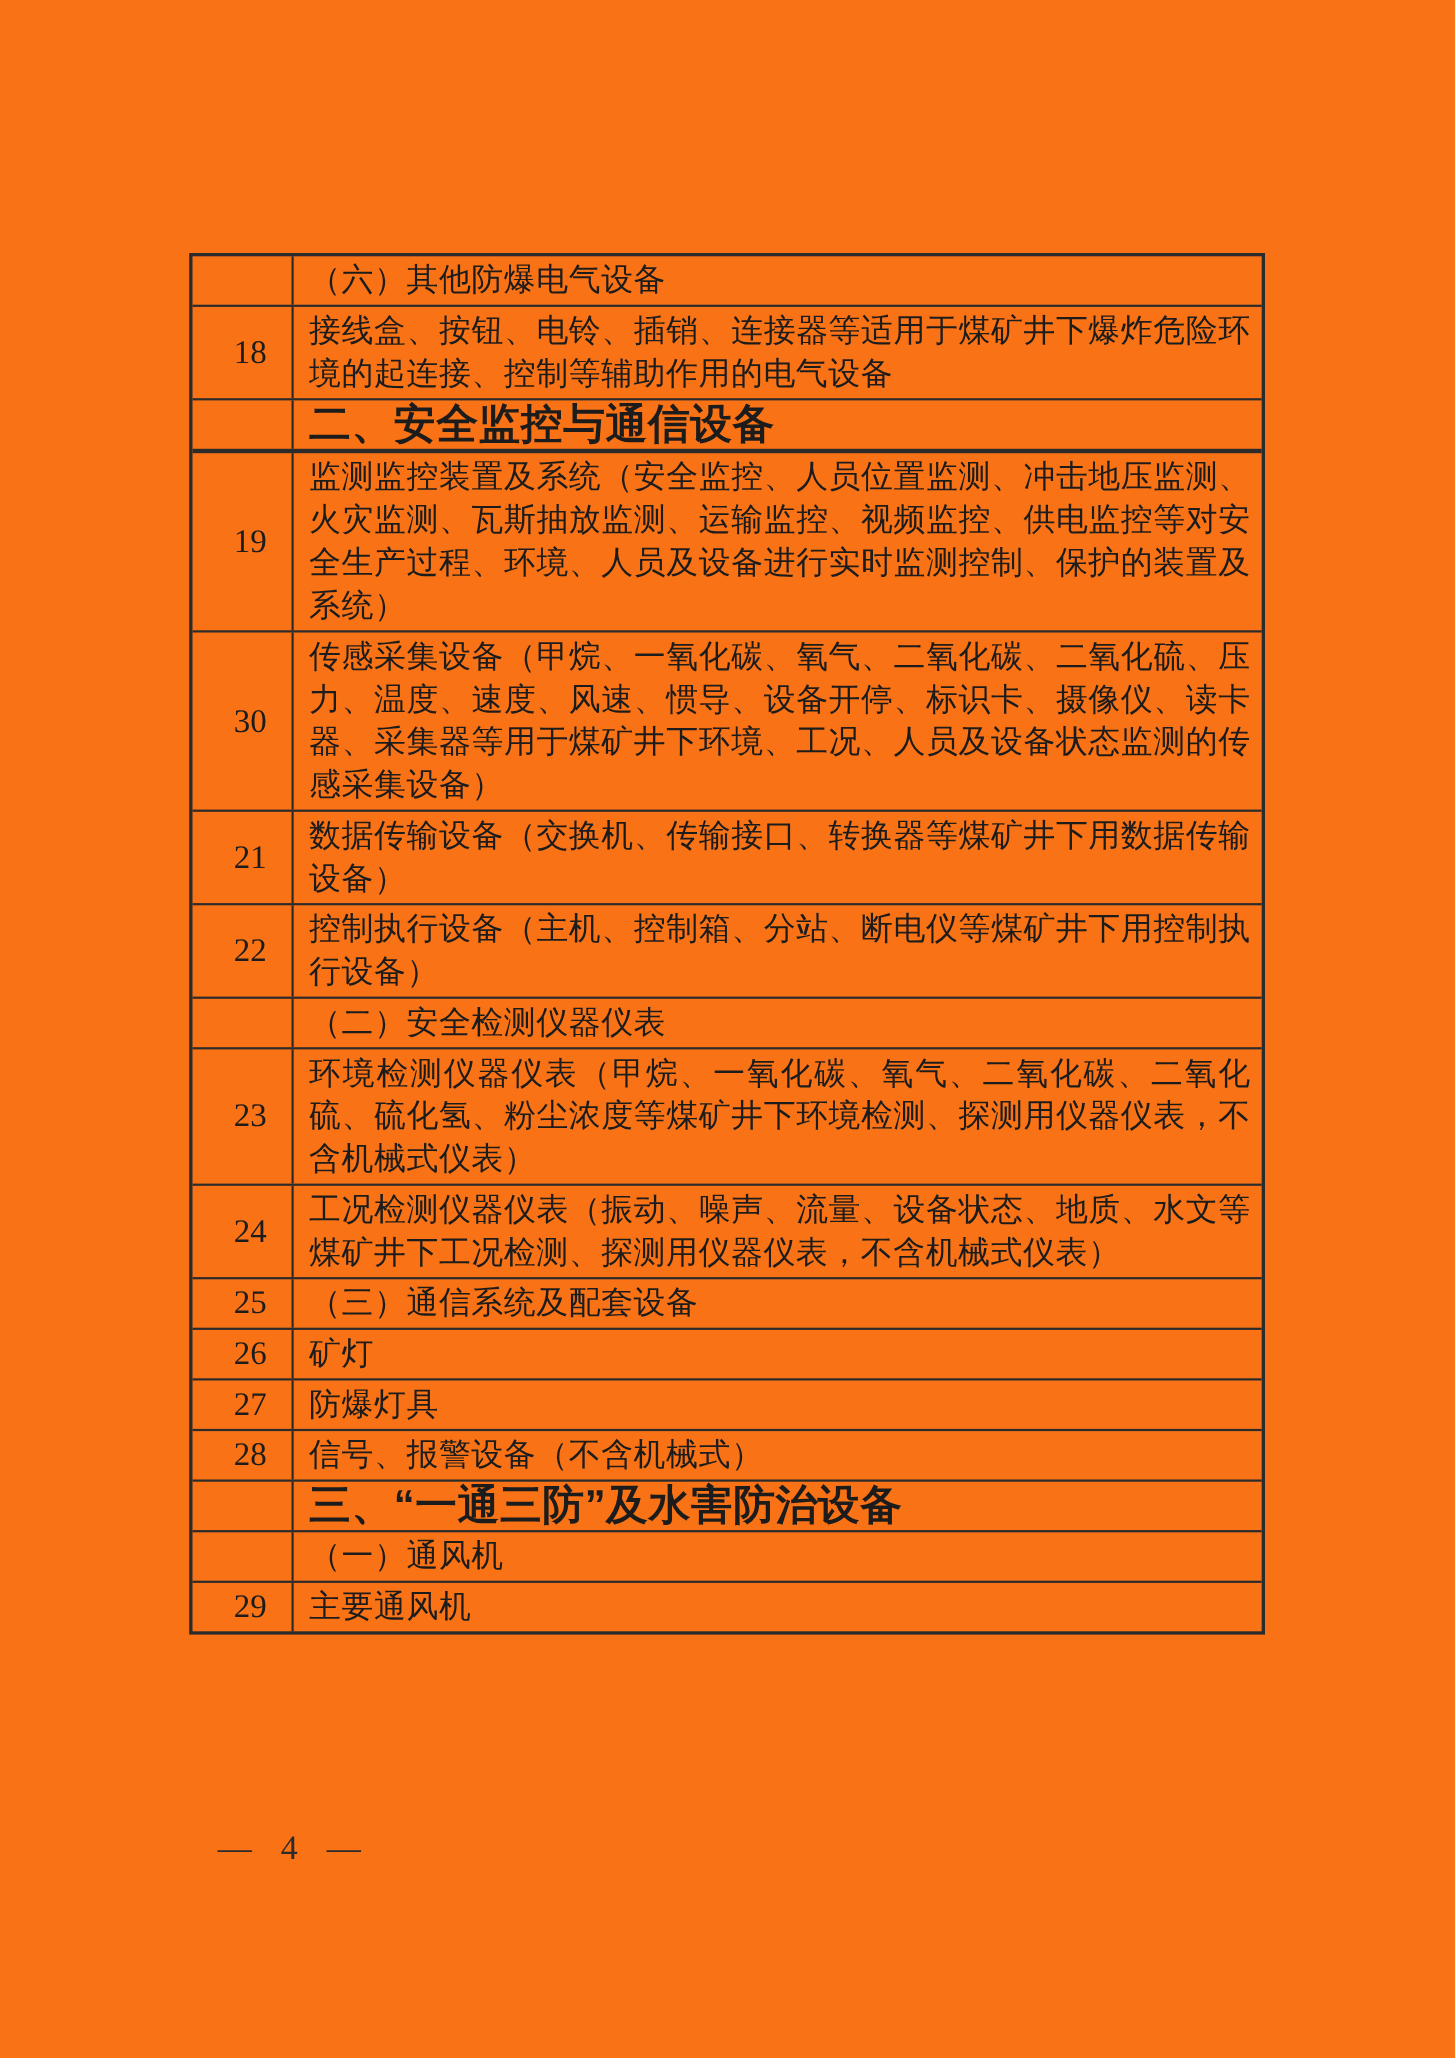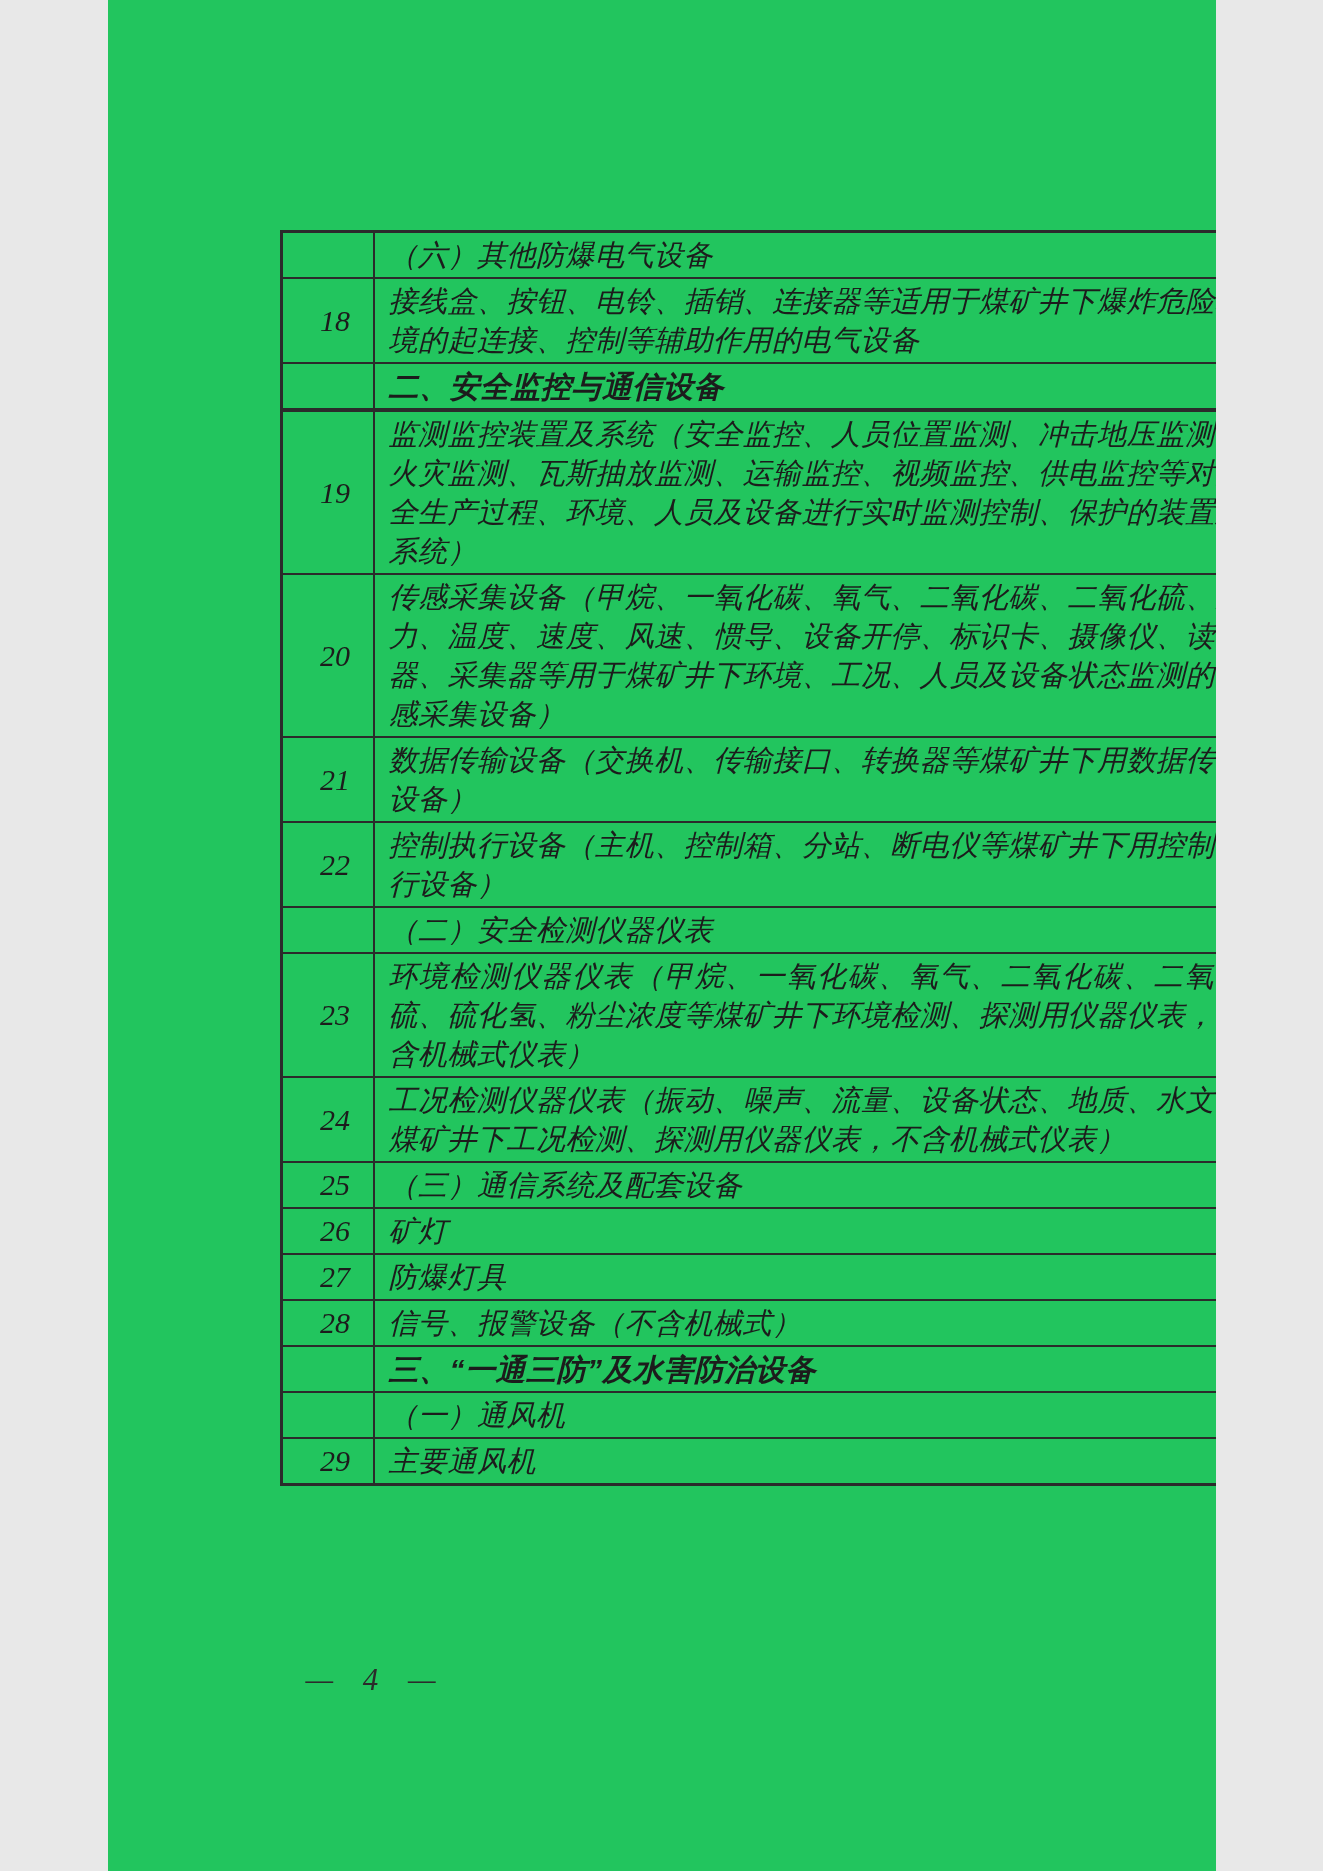--- a/index.html
+++ b/index.html
@@ -2,28 +2,27 @@
 <html><head>
 <meta charset="utf-8">
 <style>
   html, body {
     margin: 0;
     padding: 0;
     background: #e8e8e8;
   }
   .page {
     position: relative;
-    width: 1108px;
+    width: 1323px;
     height: 1871px;
     margin: 0 auto;
-    background: #22c55e;
+    background: #f97316;
     color: #1c1c1c;
     font-family: "Liberation Serif", serif;
     overflow: hidden;
-    font-style: italic;
   }
   .doc-table {
     position: absolute;
     left: 172px;
     top: 230px;
     width: 978px;
     box-sizing: border-box;
     border: 3px solid #2b2b2b;
   }
   .trow {
@@ -54,21 +53,21 @@
     line-height: 39px;
     letter-spacing: 0.5px;
     text-align: justify;
     display: flex;
     flex-direction: column;
     justify-content: center;
   }
   .trow.section .c-text {
     font-family: "Liberation Sans", sans-serif;
     font-weight: 700;
-    font-size: 30px;
+    font-size: 38px;
     letter-spacing: 0.5px;
   }
   .page-footer {
     position: absolute;
     left: 198px;
     top: 1662px;
     width: 130px;
     display: flex;
     justify-content: space-between;
     align-items: center;
@@ -105,21 +104,21 @@
     <div class="trow">
       <div class="c-num"></div>
     </div>
 
     <div class="trow">
       <div class="c-num">19</div>
       <div class="c-text">监测监控装置及系统（安全监控、人员位置监测、冲击地压监测、火灾监测、瓦斯抽放监测、运输监控、视频监控、供电监控等对安全生产过程、环境、人员及设备进行实时监测控制、保护的装置及系统）</div>
     </div>
 
     <div class="trow">
-      <div class="c-num">20</div>
+      <div class="c-num">30</div>
       <div class="c-text">传感采集设备（甲烷、一氧化碳、氧气、二氧化碳、二氧化硫、压力、温度、速度、风速、惯导、设备开停、标识卡、摄像仪、读卡器、采集器等用于煤矿井下环境、工况、人员及设备状态监测的传感采集设备）</div>
     </div>
 
     <div class="trow">
       <div class="c-num">21</div>
       <div class="c-text">数据传输设备（交换机、传输接口、转换器等煤矿井下用数据传输设备）</div>
     </div>
 
     <div class="trow">
       <div class="c-num">22</div>

